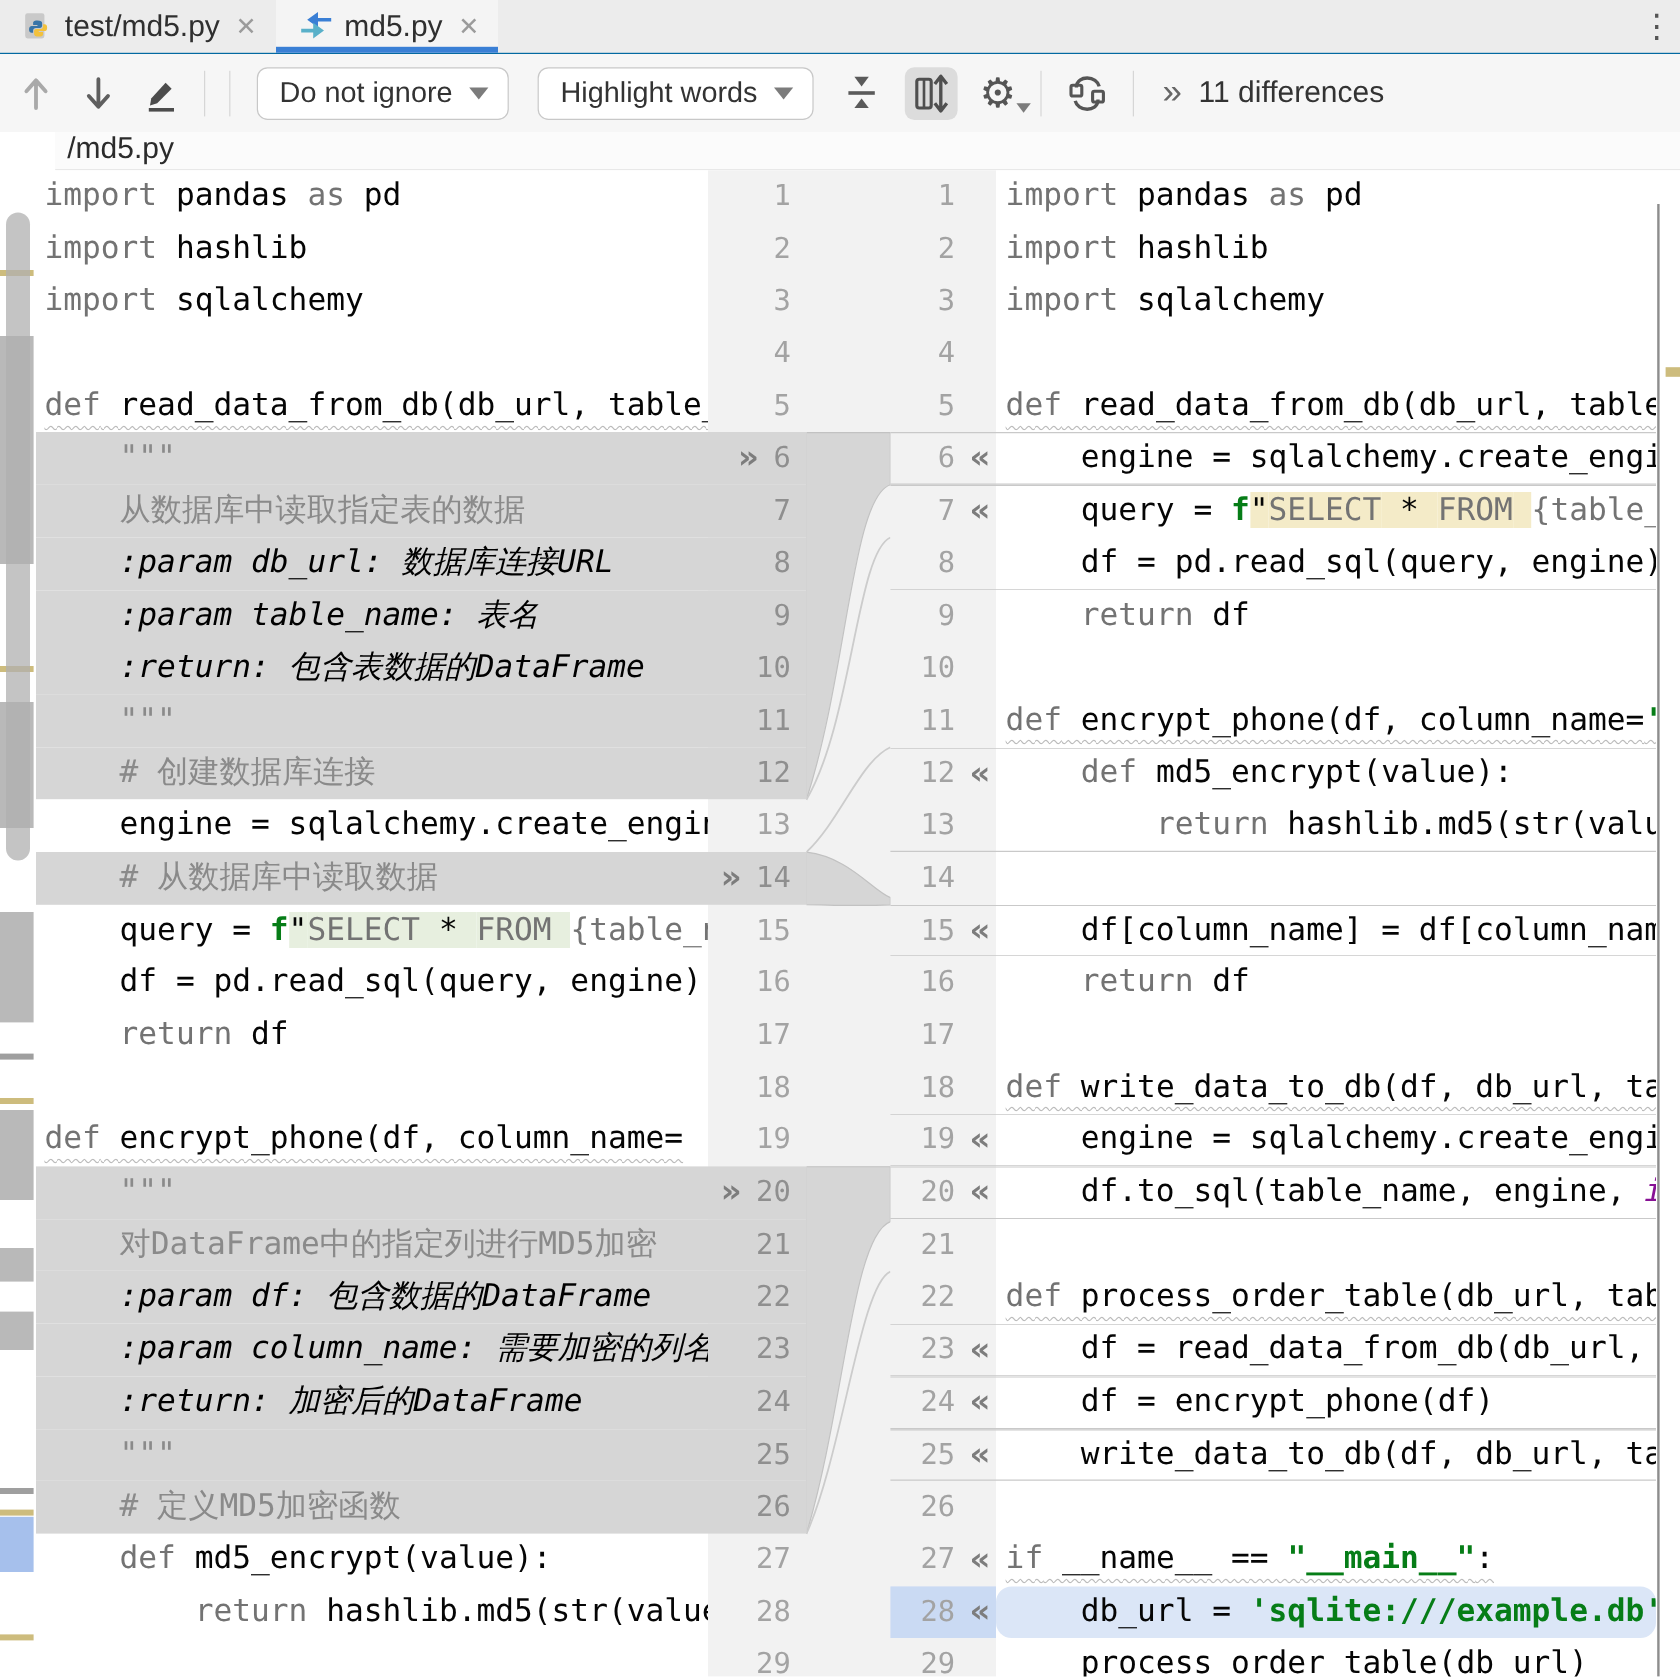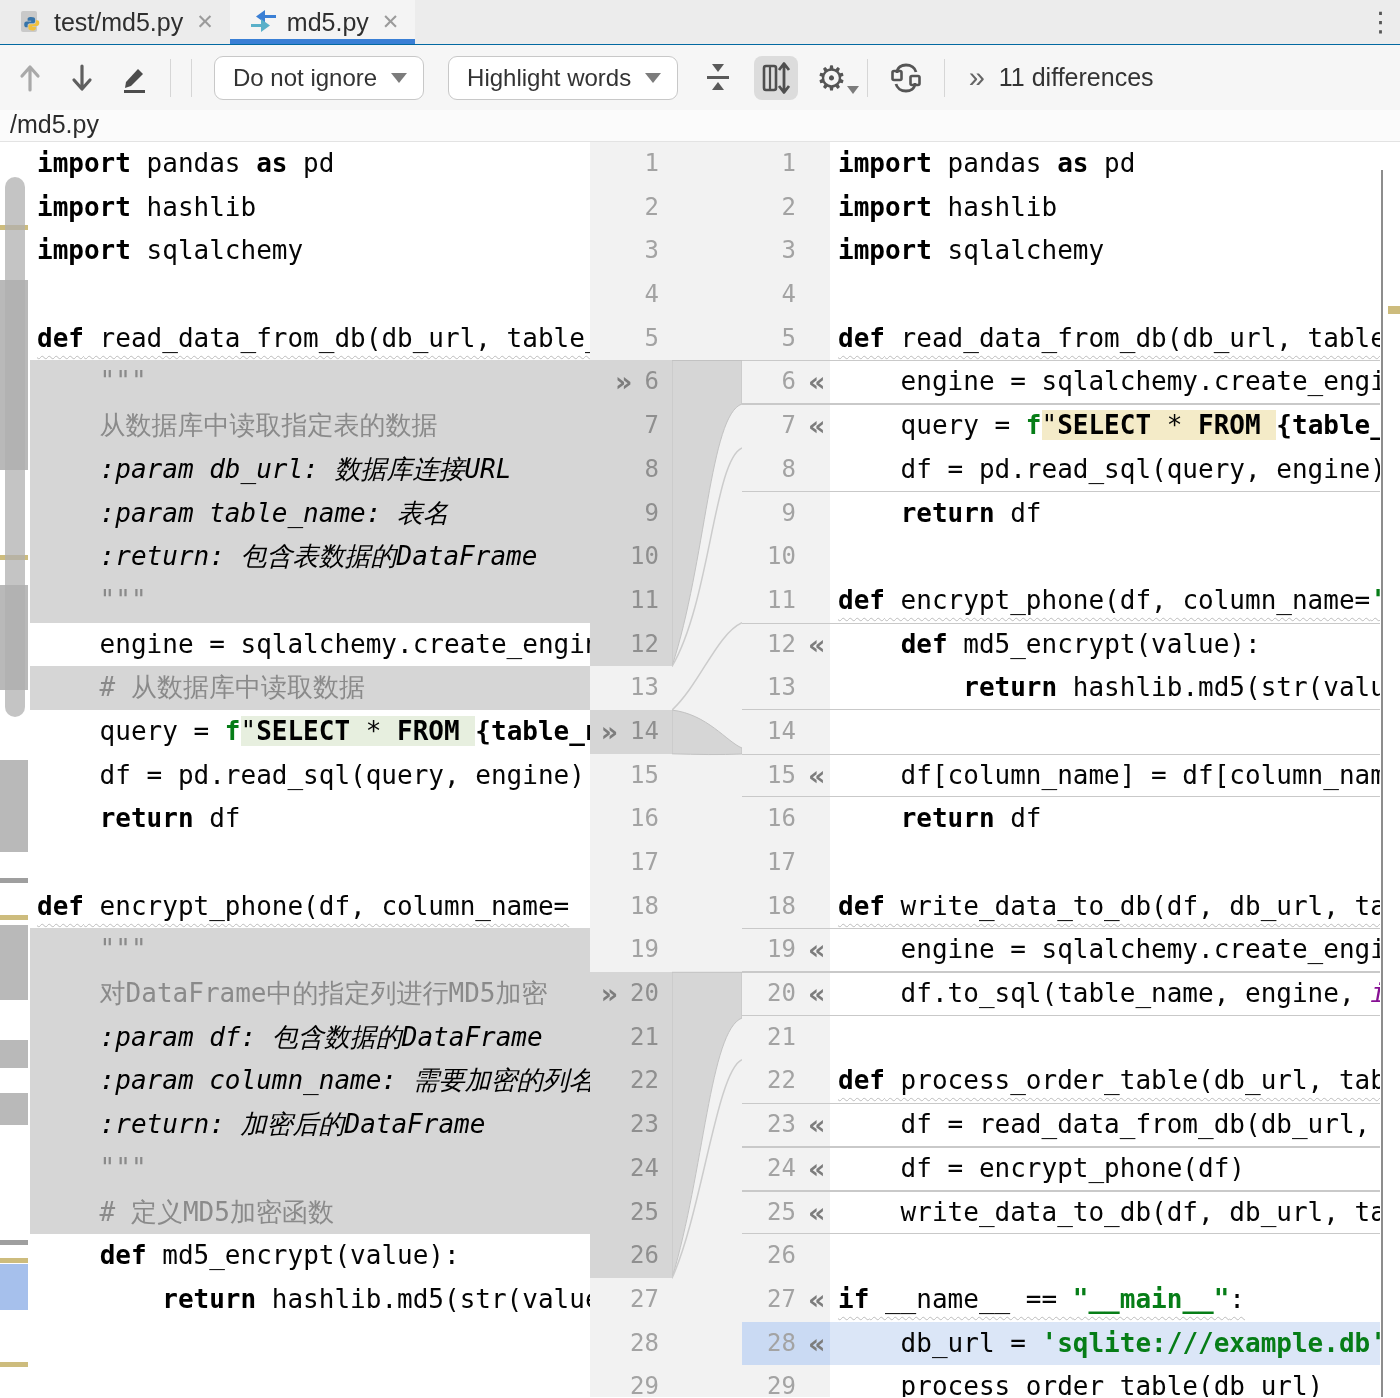--- a/index.html
+++ b/index.html
@@ -25,54 +25,54 @@
   .dd-btn { height:44px; background:#fff; border:1.5px solid #c8c8c8; border-radius:9px;
             display:flex; align-items:center; gap:14px; padding:0 16px 0 18px;
             font-size:24px; color:#333; margin:0 12px; white-space:nowrap; }
   .caret { width:0; height:0; border-left:8px solid transparent; border-right:8px solid transparent;
            border-top:10px solid #7c7c7c; }
   .toggled { background:#dcdcdc; border-radius:8px; }
   .diff-count { font-size:25px; color:#333; margin-left:14px; white-space:nowrap; }
   .chevrons { font-size:29px; color:#666; margin-left:14px; }
 
   
-  .pathrow { height:32px; background:#fbfbfb; position:relative; border-bottom:1px solid #e3e3e3; }
+  .pathrow { height:32px; background:#fbfbfb; position:relative; border-bottom:1px solid #e3e3e3;margin-left:46px; }
   .pathrow .p { position:absolute; top:0; font-size:25px; color:#2b2b2b; white-space:nowrap; }
   .p-left { left:10px; } .p-right { left:740px; }
 
   
   .diff { position:relative; height:1255px; display:flex; background:#fff; }
   .stripe-l { width:30px; position:relative; background:#fff; }
   .code-l   { width:560px; position:relative; background:#fff; overflow:hidden; }
   .gutter-band { width:240px; background:#f2f2f2; position:relative; display:flex; }
   .gut-l { width:82px; position:relative; z-index:2; }
   .mid   { width:70px; position:relative; }
   .gut-r { width:88px; position:relative; z-index:2; }
   .code-r { width:550px; position:relative; background:#fff; overflow:hidden; }
   .stripe-r { width:20px; position:relative; background:#fff; }
 
   .crow { height:43.7px; line-height:43.7px; overflow:hidden; white-space:pre;
           font-family:"DejaVu Sans Mono", monospace; font-size:26px; color:#050505; }
   .code-l .crow { padding-left:7px; }
   .code-r .crow { padding-left:8px; }
   .crow.del { background:#d6d6d6; }
-  .crow.mod { background:#dbe6f7; }
+  .crow.mod { background:#dbe6f7;border-radius:13px; }
   .grow { height:43.7px; line-height:43.7px; display:flex; align-items:center;
           font-family:"DejaVu Sans Mono", monospace; font-size:24px; color:#a3a3a3; }
   .gut-l .grow { justify-content:flex-end; padding-right:13px; gap:12px; }
   .gut-r .grow { padding-left:8px; gap:12px; }
   .gut-l .grow.del { background:#d6d6d6; color:#8f8f8f; }
   .gut-r .grow.mod { background:#cadaf3; }
   .gut-r .num { display:inline-block; width:46px; text-align:right; }
   .chev { font-family:"DejaVu Sans", sans-serif; font-size:27px; color:#7d7d7d; font-weight:600; }
   .bt { box-shadow: inset 0 1px 0 #c9c9c9; }
   .bb { box-shadow: inset 0 -1px 0 #c9c9c9; }
   .bt.bb { box-shadow: inset 0 1px 0 #c9c9c9, inset 0 -1px 0 #c9c9c9; }
 
-  .kw  { color:#000000; font-weight:700; }
+  .kw  { color:#737373; font-weight:400; }
   .str { color:#067d17; font-weight:700; }
   .fstr{ color:#067d17; font-weight:700; }
   .com { color:#8a8a8a; }
   .doci{ color:#000000; font-style:italic; }
   .arg { color:#871094; font-style:italic; }
   .hlg { background:#e7efdf; }
   .hly { background:#f4ebc8; }
   .wavy { text-decoration: underline wavy #bcbcbc 1px; text-underline-offset:8px; }
 
   
@@ -209,20 +209,21 @@
       <div class="crow"><span><span class="kw">import</span><span> hashlib</span></span></div>
       <div class="crow"><span><span class="kw">import</span><span> sqlalchemy</span></span></div>
       <div class="crow"><span></span></div>
       <div class="crow"><span class="wavy"><span class="kw">def</span><span> read_data_from_db(db_url, table_name):</span></span></div>
       <div class="crow del"><span><span class="com">    """</span></span></div>
       <div class="crow del"><span><span class="com">    从数据库中读取指定表的数据</span></span></div>
       <div class="crow del"><span><span class="doci">    :param db_url: 数据库连接URL</span></span></div>
       <div class="crow del"><span><span class="doci">    :param table_name: 表名</span></span></div>
       <div class="crow del"><span><span class="doci">    :return: 包含表数据的DataFrame</span></span></div>
       <div class="crow del"><span><span class="com">    """</span></span></div>
+      <div class="crow del"><span><span class="com">    # 创建数据库连接</span></span></div>
       <div class="crow"><span><span>    engine = sqlalchemy.create_engine(db_url)</span></span></div>
       <div class="crow del"><span><span class="com">    # 从数据库中读取数据</span></span></div>
       <div class="crow"><span><span>    query = </span><span class="fstr">f</span><span class="hlg">"</span><span class="kw hlg">SELECT</span><span class="hlg"> * </span><span class="kw hlg">FROM</span><span class="hlg"> </span><span class="kw">{table_name}</span></span></div>
       <div class="crow"><span><span>    df = pd.read_sql(query, engine)</span></span></div>
       <div class="crow"><span><span>    </span><span class="kw">return</span><span> df</span></span></div>
       <div class="crow"><span></span></div>
       <div class="crow"><span class="wavy"><span class="kw">def</span><span> encrypt_phone(df, column_name=</span></span></div>
       <div class="crow del"><span><span class="com">    """</span></span></div>
       <div class="crow del"><span><span class="com">    对DataFrame中的指定列进行MD5加密</span></span></div>
       <div class="crow del"><span><span class="doci">    :param df: 包含数据的DataFrame</span></span></div>

